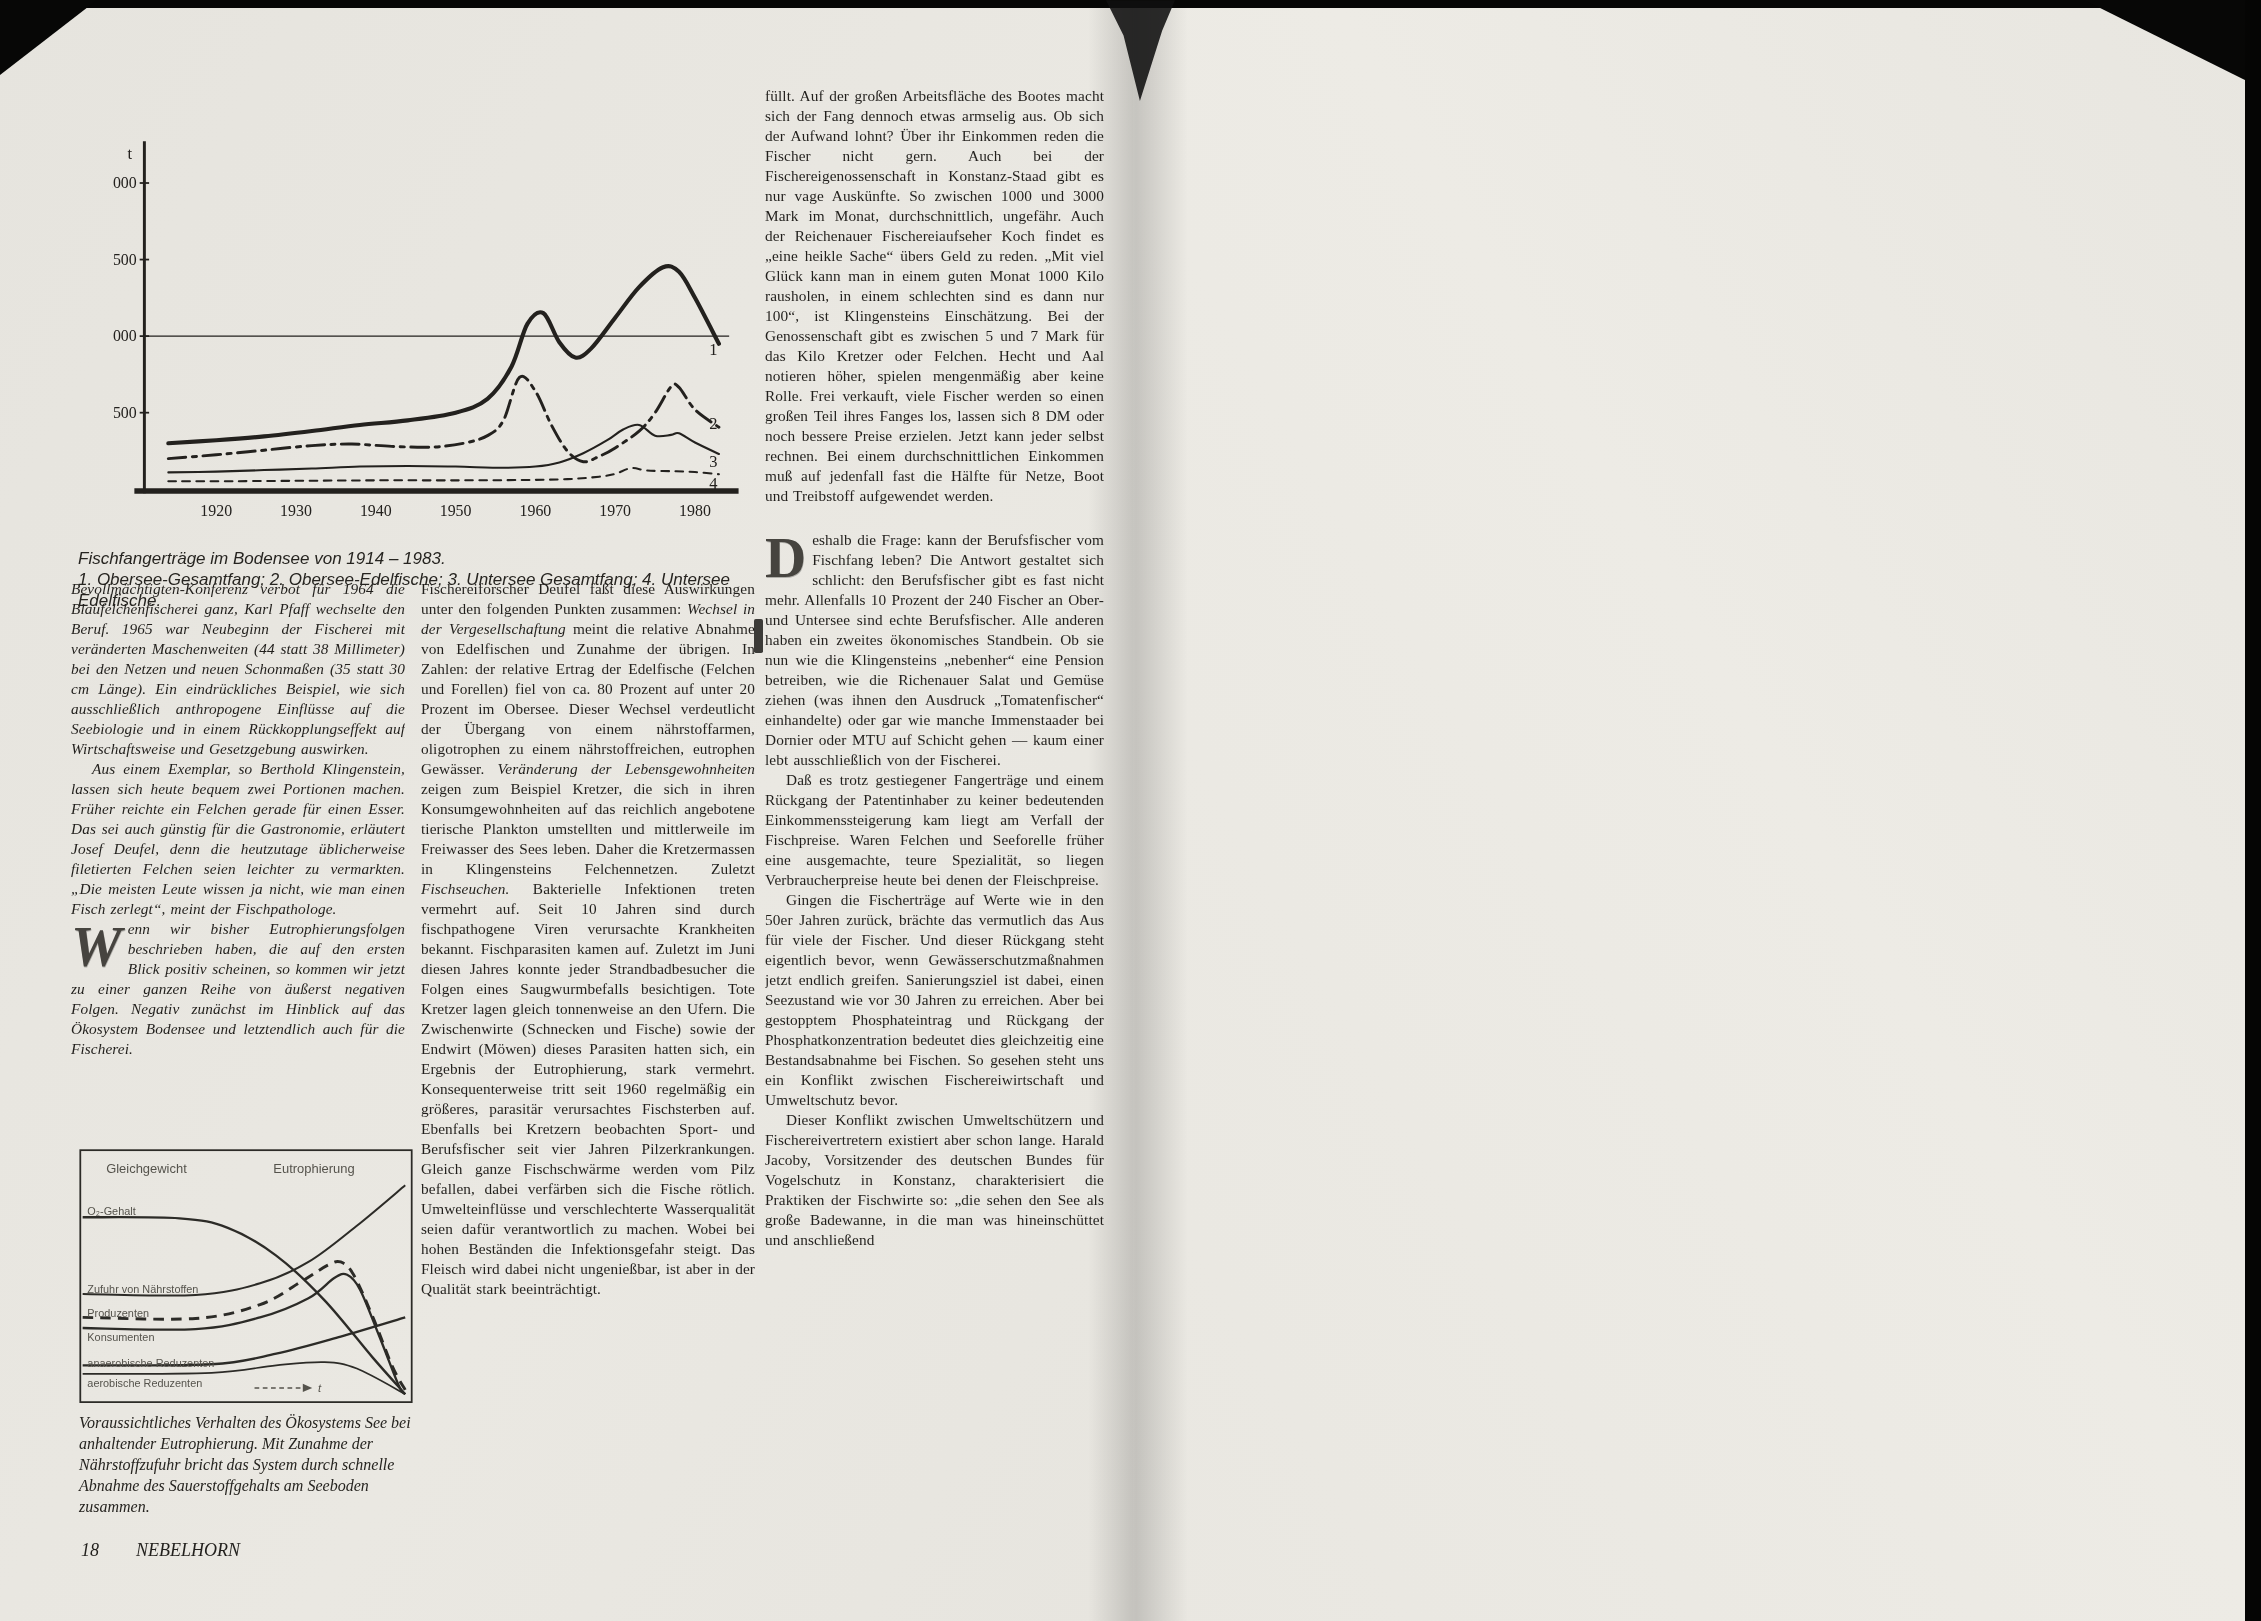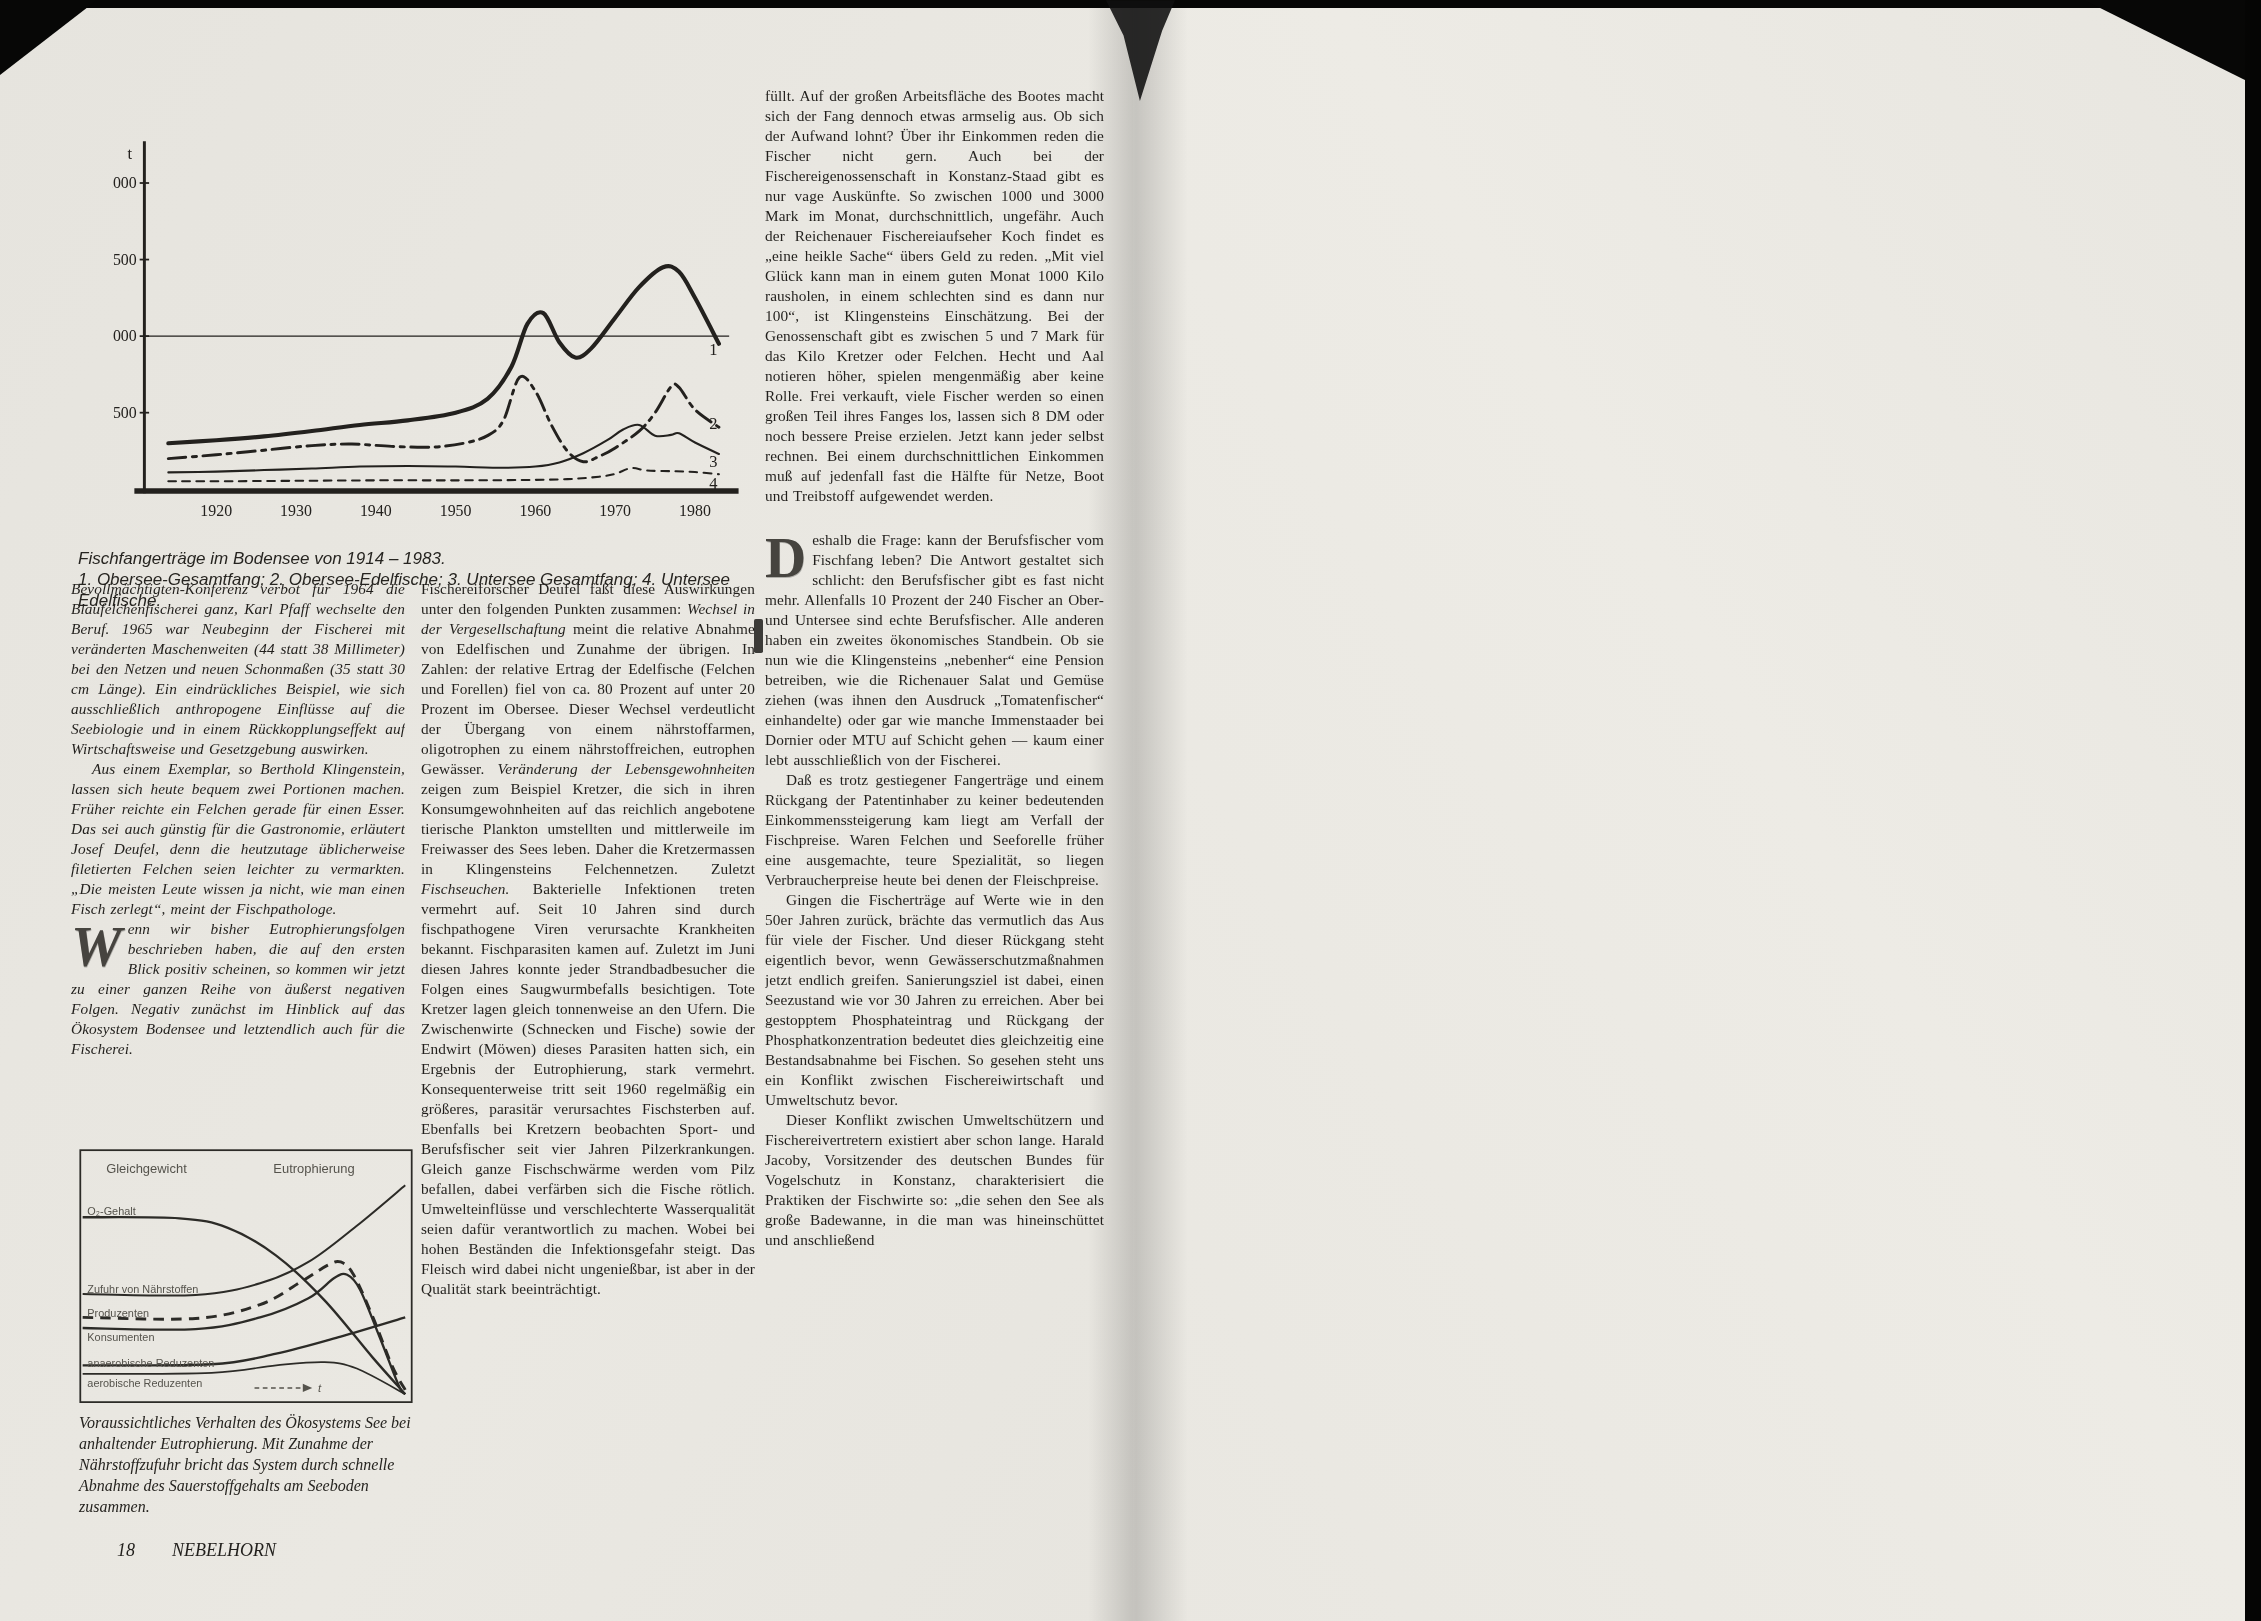--- a/index.html
+++ b/index.html
@@ -28,21 +28,21 @@
   .col{position:absolute;font-size:15.3px;line-height:20px;text-align:justify;letter-spacing:0.1px;word-spacing:1.2px;overflow:hidden;}
   .col p{margin:0;}
   .col p.ind{text-indent:21px;}
   .col em{font-style:italic;}
   .col1{left:71px;top:579px;width:334px;height:568px;font-style:italic;}
   .col2{left:421px;top:579px;width:334px;height:960px;}
   .col3{left:765px;top:86px;width:339px;height:1425px;}
   .dropcap{float:left;font-size:57px;line-height:47px;padding:3.5px 5.9px 0 0;font-weight:bold;color:#46443f;
            text-shadow:0.6px 0.6px 0 rgba(0,0,0,.25);}
   
-  .footer{position:absolute;font-style:italic;font-size:18px;color:#211f1c;display:flex;gap:37px;margin-left:36px;}
+  .footer{position:absolute;font-style:italic;font-size:18px;color:#211f1c;display:flex;gap:37px;}
   .footer-left{left:81px;top:1540px;}
   svg text{user-select:none;}
 </style>
 </head>
 <body>
 
 <div class="spread">
 
   <section class="page page-left">
     <svg id="catch-chart" viewBox="0 0 1080 742">

